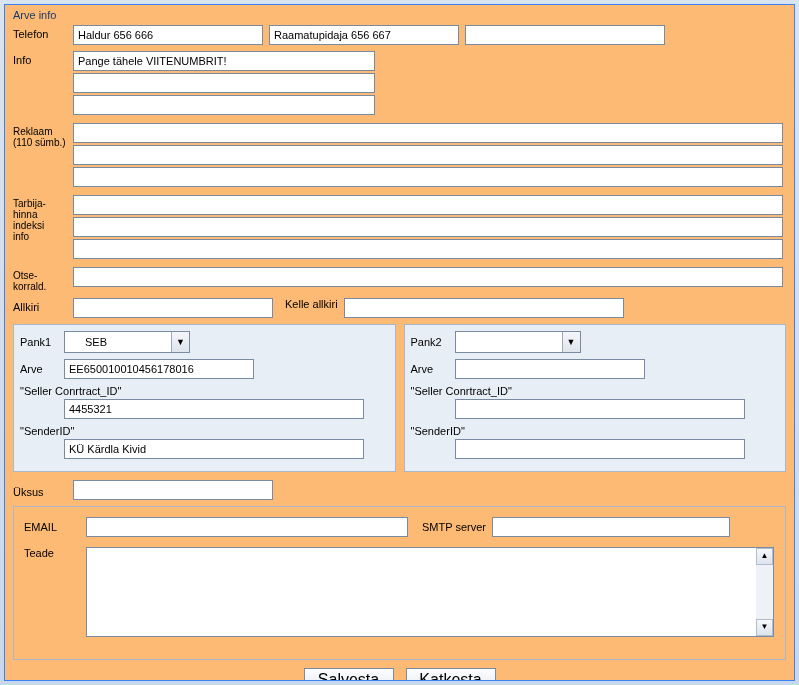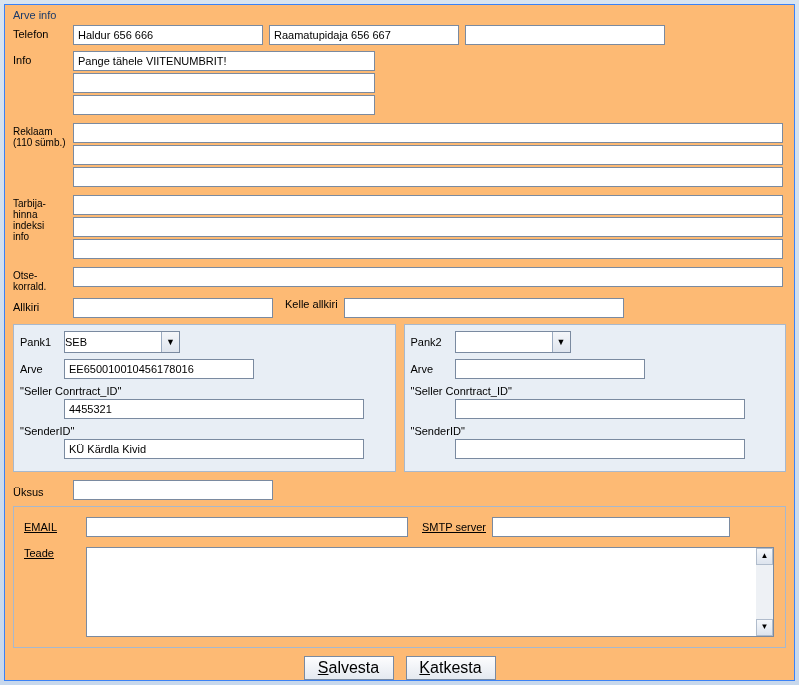--- a/index.html
+++ b/index.html
@@ -55,21 +55,21 @@
   input[type="text"]:last-child { margin-right: 0; }
   .stack input[type="text"] { display:block; margin-bottom:2px; margin-right:0;}
   .wide { width: 710px; }
   .combo {
     display: inline-flex;
     border: 1px solid #7a8aa0;
     background: #fff;
     height: 22px;
     align-items: stretch;
   }
-  .combo input { border:none; height:auto; margin:0; width:96px; padding:1px 0;}
+  .combo input { border:none; height:auto; margin:0; width:106px; padding:1px 20px;}
   .combo-btn {
     width: 18px;
     background: linear-gradient(#f4f6f9,#dfe5ee);
     border-left: 1px solid #9aaac0;
     display:flex; align-items:center; justify-content:center;
     font-size: 9px;
   }
   .group {
     border: 1px solid #a8b8cc;
     background: #e8eef5;
@@ -104,21 +104,21 @@
     border:none;
     resize:none;
     font-family:inherit;
     font-size:11px;
     padding:4px;
   }
   .scroll { position:absolute; right:0; top:0; width:17px; height:100%;
     background:#eef1f5; display:flex; flex-direction:column; justify-content:space-between;}
   .sbtn { height:17px; background:linear-gradient(#f6f8fb,#dde4ee);
     border:1px solid #b0bccc; font-size:8px; text-align:center; line-height:13px;}
-  .emailbox { border:1px solid #a8b8cc; padding:10px;text-decoration:underline;}
+  .emailbox { border:1px solid #a8b8cc; padding:10px;}
   .emailbox .erow { display:flex; align-items:center; margin-bottom:10px;}
   .emailbox .elb { width:62px; }
   .emailbox .elb2 { width:78px; padding-left:8px;}
 </style>
 </head>
 <body>
 
 <div class="window">
   <div class="title">Arve info</div>
   <div class="body">
@@ -235,21 +235,21 @@
       <input type="text" style="width: 200px;" value="">
     </div>
 
     <div class="emailbox">
       <div class="erow">
         <div class="elb">EMAIL</div>
         <input type="text" style="width: 322px;" value="">
         <div class="elb2">SMTP server</div>
         <input type="text" style="width: 238px; margin-right: 0px;" value="">
       </div>
-      <div class="erow" style="align-items:flex-start;margin-bottom:0">
+      <div class="erow" style="align-items:flex-start;margin-bottom:12px">
         <div class="elb">Teade</div>
         <div class="ta-wrap" style="width:688px">
           <textarea style="width: 670px;"></textarea>
           <div class="scroll">
             <div class="sbtn">▲</div>
             <div class="sbtn">▼</div>
           </div>
         </div>
       </div>
     </div>

